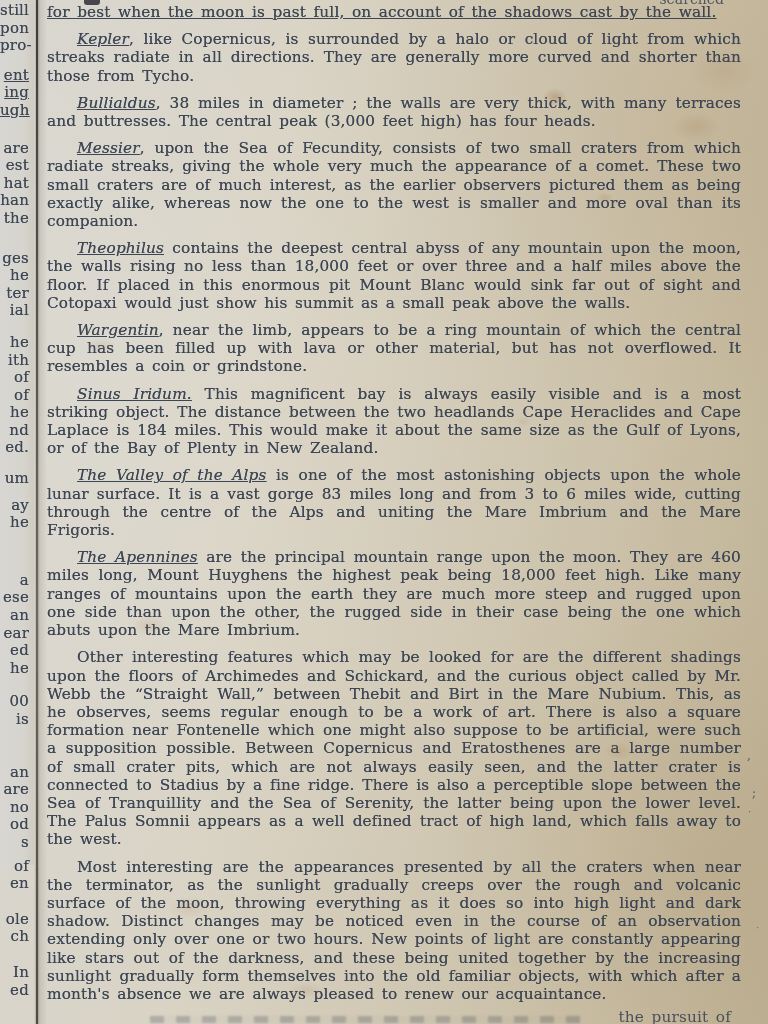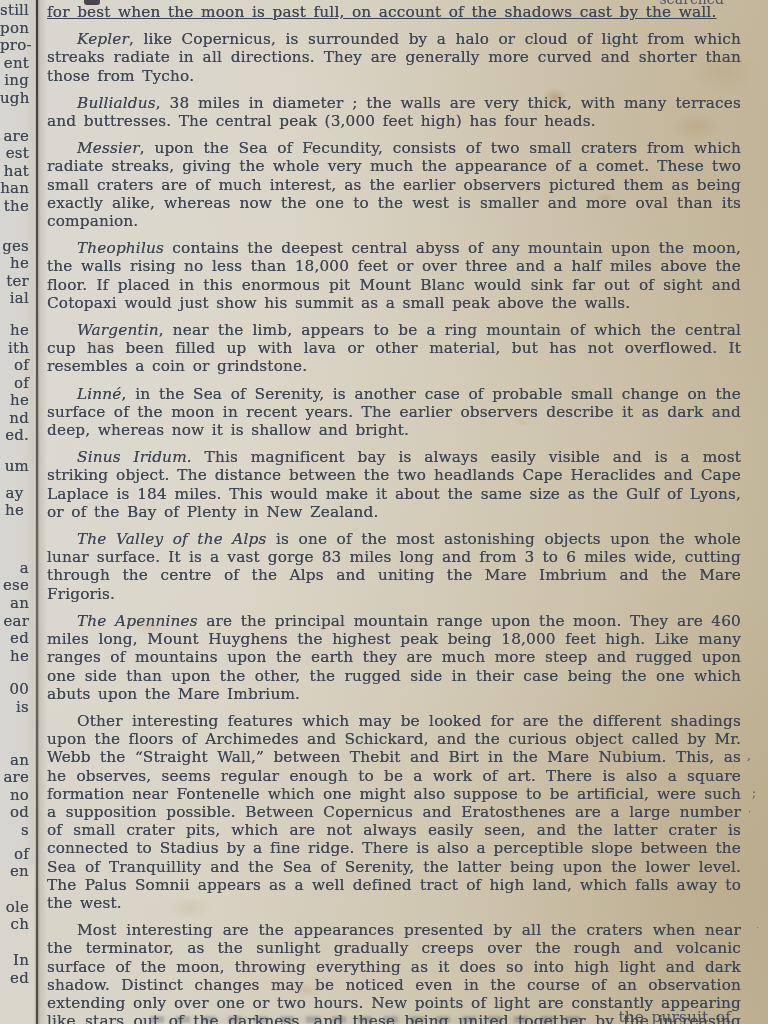--- a/index.html
+++ b/index.html
@@ -20,26 +20,26 @@
   }
   
   .margin-strip{
     position:absolute;left:0;top:0;width:34px;height:865px;
     box-sizing:border-box;padding:2px 5px 0 0;text-align:right;
     font-size:15px;line-height:17.6px;letter-spacing:.2px;
     background:linear-gradient(90deg,#d7d6d2 0%,#d6d4cd 70%,#cfccc2 100%);
     text-shadow:0 0 .5px rgba(61,70,84,.75);
   }
   .margin-group{margin:0;}
-  .margin-group:nth-of-type(2){margin-top:0;}
+  .margin-group:nth-of-type(2){margin-top:12px;text-decoration:underline;}
   .margin-group:nth-of-type(3){margin-top:20px;}
   .margin-group:nth-of-type(4){margin-top:22px;text-align:right;}
   .margin-group:nth-of-type(5){margin-top:14px;}
   .margin-group:nth-of-type(6){margin-top:13px;}
-  .margin-group:nth-of-type(7){margin-top:9px;text-align:center;}
+  .margin-group:nth-of-type(7){margin-top:9px;}
   .margin-group:nth-of-type(8){margin-top:40px;}
   .margin-group:nth-of-type(9){margin-top:16px;padding-left:8px;}
   .margin-group:nth-of-type(10){margin-top:35px;}
   .margin-group:nth-of-type(11){margin-top:6px;}
   .margin-group:nth-of-type(12){margin-top:18px;}
   .margin-group:nth-of-type(13){margin-top:18px;}
   
   .gutter{
     position:absolute;left:36px;top:0;width:2px;height:1024px;
     background:linear-gradient(to bottom, rgba(46,44,38,.9), rgba(70,66,56,.75) 60%, rgba(52,50,44,.85));
@@ -50,21 +50,21 @@
     background:linear-gradient(90deg, rgba(90,85,70,.18), rgba(90,85,70,0));
   }
   
   .content{
     position:absolute;left:47px;top:3px;width:694px;
     font-size:15.3px;line-height:18.2px;letter-spacing:.15px;word-spacing:2.5px;
     text-shadow:0 0 .55px rgba(61,70,84,.8);
   }
   .cont-line{margin:0;text-align:justify;text-decoration:underline;}
   p.para{margin:9px 0 0 0;text-align:justify;text-indent:30px;}
-  .lead{font-style:italic;}
+  .lead{font-style:italic;text-decoration:underline;}
   
   .top-frag{
     position:absolute;top:0;right:44px;height:6px;overflow:hidden;
     font-size:14px;opacity:.85;
   }
   .top-frag span{display:block;transform:translateY(-9px);}
   .top-smudge{
     position:absolute;top:0;left:84px;width:16px;height:5px;border-radius:0 0 3px 3px;
     background:rgba(28,32,42,.78);
   }
@@ -184,21 +184,20 @@
   </div>
 
   <div class="content">
     <p class="cont-line">for best when the moon is past full, on account of the shadows cast by the wall.</p>
     <div>
         <p class="para"><span class="lead">Kepler</span><span>, like Copernicus, is surrounded by a halo or cloud of light from which streaks radiate in all directions.  They are generally more curved and shorter than those from Tycho.</span></p>
         <p class="para"><span class="lead">Bullialdus</span><span>, 38 miles in diameter ; the walls are very thick, with many terraces and buttresses.  The central peak (3,000 feet high) has four heads.</span></p>
         <p class="para"><span class="lead">Messier</span><span>, upon the Sea of Fecundity, consists of two small craters from which radiate streaks, giving the whole very much the appearance of a comet.  These two small craters are of much interest, as the earlier observers pictured them as being exactly alike, whereas now the one to the west is smaller and more oval than its companion.</span></p>
         <p class="para"><span class="lead">Theophilus</span><span> contains the deepest central abyss of any mountain upon the moon, the walls rising no less than 18,000 feet or over three and a half miles above the floor.  If placed in this enormous pit Mount Blanc would sink far out of sight and Cotopaxi would just show his summit as a small peak above the walls.</span></p>
         <p class="para"><span class="lead">Wargentin</span><span>, near the limb, appears to be a ring mountain of which the central cup has been filled up with lava or other material, but has not overflowed.  It resembles a coin or grindstone.</span></p>
-        <p class="para"><span class="lead">Linné</span><span>, in the Sea of Serenity, is another case of probable small change on the surface of the moon in recent years.  The earlier observers describe it as dark and deep, whereas now it is shallow and bright.</span></p>
         <p class="para"><span class="lead">Sinus Iridum.</span><span>  This magnificent bay is always easily visible and is a most striking object.  The distance between the two headlands Cape Heraclides and Cape Laplace is 184 miles.  This would make it about the same size as the Gulf of Lyons, or of the Bay of Plenty in New Zealand.</span></p>
         <p class="para"><span class="lead">The Valley of the Alps</span><span> is one of the most astonishing objects upon the whole lunar surface.  It is a vast gorge 83 miles long and from 3 to 6 miles wide, cutting through the centre of the Alps and uniting the Mare Imbrium and the Mare Frigoris.</span></p>
         <p class="para"><span class="lead">The Apennines</span><span> are the principal mountain range upon the moon.  They are 460 miles long, Mount Huyghens the highest peak being 18,000 feet high.  Like many ranges of mountains upon the earth they are much more steep and rugged upon one side than upon the other, the rugged side in their case being the one which abuts upon the Mare Imbrium.</span></p>
         <p class="para"><span>Other interesting features which may be looked for are the different shadings upon the floors of Archimedes and Schickard, and the curious object called by Mr. Webb the “Straight Wall,” between Thebit and Birt in the Mare Nubium.  This, as he observes, seems regular enough to be a work of art.  There is also a square formation near Fontenelle which one might also suppose to be artificial, were such a supposition possible.  Between Copernicus and Eratosthenes are a large number of small crater pits, which are not always easily seen, and the latter crater is connected to Stadius by a fine ridge.  There is also a perceptible slope between the Sea of Tranquillity and the Sea of Serenity, the latter being upon the lower level.  The Palus Somnii appears as a well defined tract of high land, which falls away to the west.</span></p>
         <p class="para"><span>Most interesting are the appearances presented by all the craters when near the terminator, as the sunlight gradually creeps over the rough and volcanic surface of the moon, throwing everything as it does so into high light and dark shadow.  Distinct changes may be noticed even in the course of an observation extending only over one or two hours.  New points of light are constantly appearing like stars out of the darkness, and these being united together by the increasing sunlight gradually form themselves into the old familiar objects, with which after a month's absence we are always pleased to renew our acquaintance.</span></p>
       </div>
   </div>
 
   <div class="bottom-smudge"></div>
   <div class="bottom-frag">

